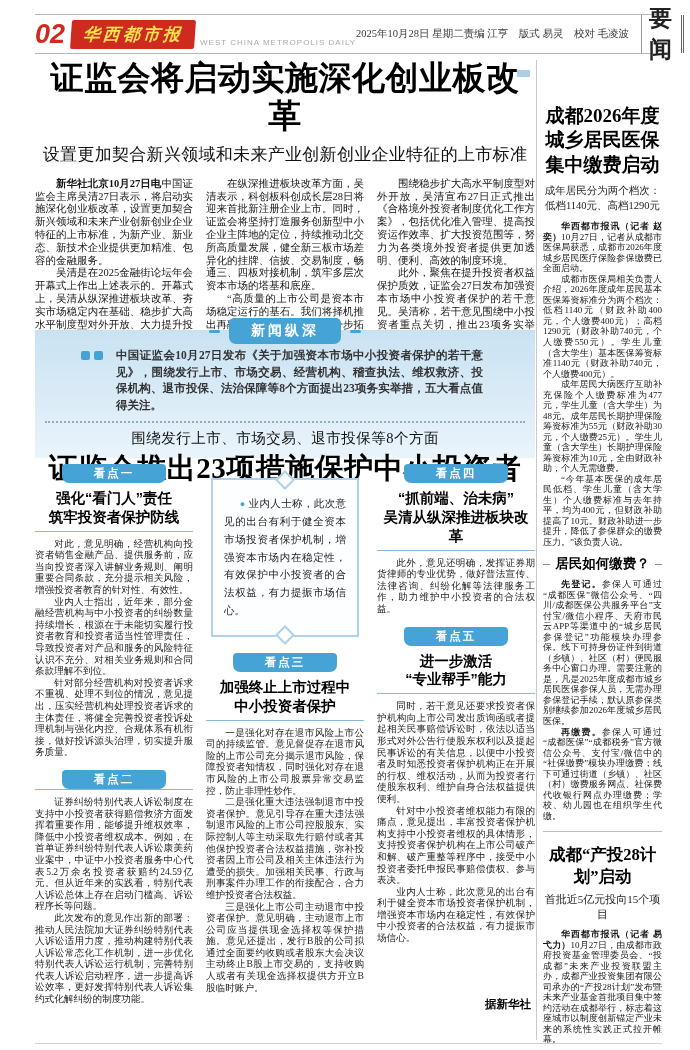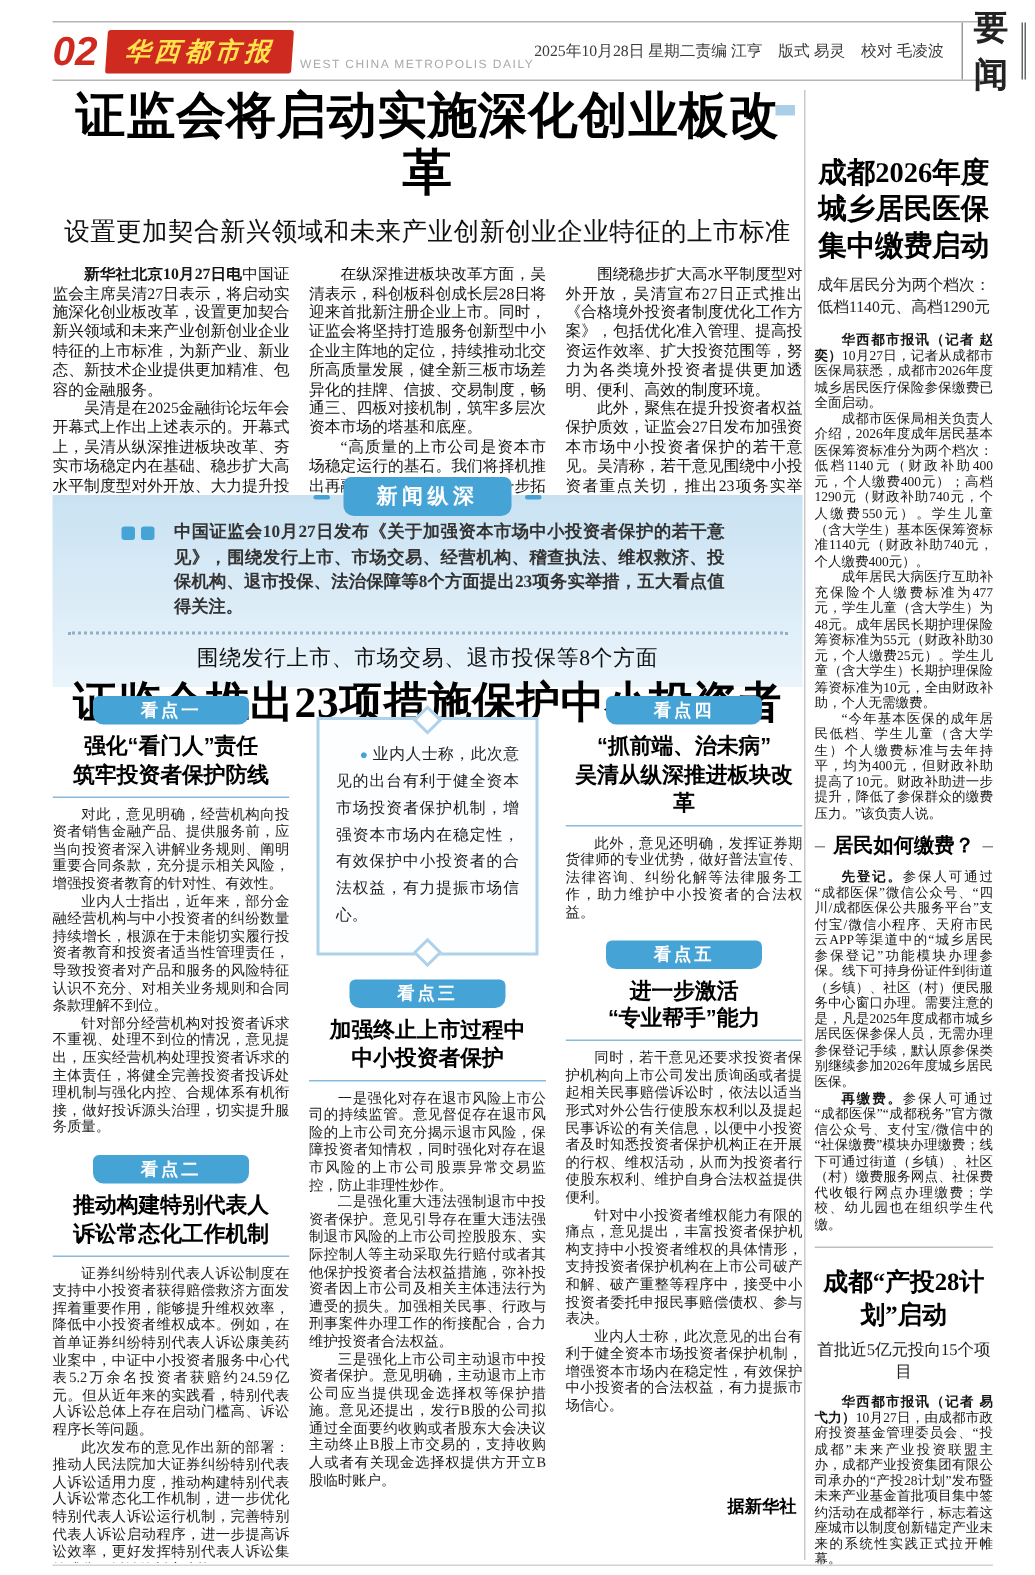--- a/index.html
+++ b/index.html
@@ -206,22 +206,20 @@
         <div class="kd-badge">看点一</div>
         <div class="kd-title">强化“看门人”责任
 筑牢投资者保护防线</div>
         <div class="kd-rule"></div>
         <p>对此，意见明确，经营机构向投资者销售金融产品、提供服务前，应当向投资者深入讲解业务规则、阐明重要合同条款，充分提示相关风险，增强投资者教育的针对性、有效性。</p>
         <p>业内人士指出，近年来，部分金融经营机构与中小投资者的纠纷数量持续增长，根源在于未能切实履行投资者教育和投资者适当性管理责任，导致投资者对产品和服务的风险特征认识不充分、对相关业务规则和合同条款理解不到位。</p>
         <p>针对部分经营机构对投资者诉求不重视、处理不到位的情况，意见提出，压实经营机构处理投资者诉求的主体责任，将健全完善投资者投诉处理机制与强化内控、合规体系有机衔接，做好投诉源头治理，切实提升服务质量。</p>
       </div>
       <div class="kd">
         <div class="kd-badge">看点二</div>
-        <div class="kd-title">推动构建特别代表人
-诉讼常态化工作机制</div>
         <div class="kd-rule"></div>
         <p>证券纠纷特别代表人诉讼制度在支持中小投资者获得赔偿救济方面发挥着重要作用，能够提升维权效率，降低中小投资者维权成本。例如，在首单证券纠纷特别代表人诉讼康美药业案中，中证中小投资者服务中心代表5.2万余名投资者获赔约24.59亿元。但从近年来的实践看，特别代表人诉讼总体上存在启动门槛高、诉讼程序长等问题。</p>
         <p>此次发布的意见作出新的部署：推动人民法院加大证券纠纷特别代表人诉讼适用力度，推动构建特别代表人诉讼常态化工作机制，进一步优化特别代表人诉讼运行机制，完善特别代表人诉讼启动程序，进一步提高诉讼效率，更好发挥特别代表人诉讼集约式化解纠纷的制度功能。</p>
       </div>
     </div>
 
     <div class="fcol">
       <div class="callout">
         <p><span class="bullet">●</span><span>业内人士称，此次意见的出台有利于健全资本市场投资者保护机制，增强资本市场内在稳定性，有效保护中小投资者的合法权益，有力提振市场信心。</span></p>
       </div>

